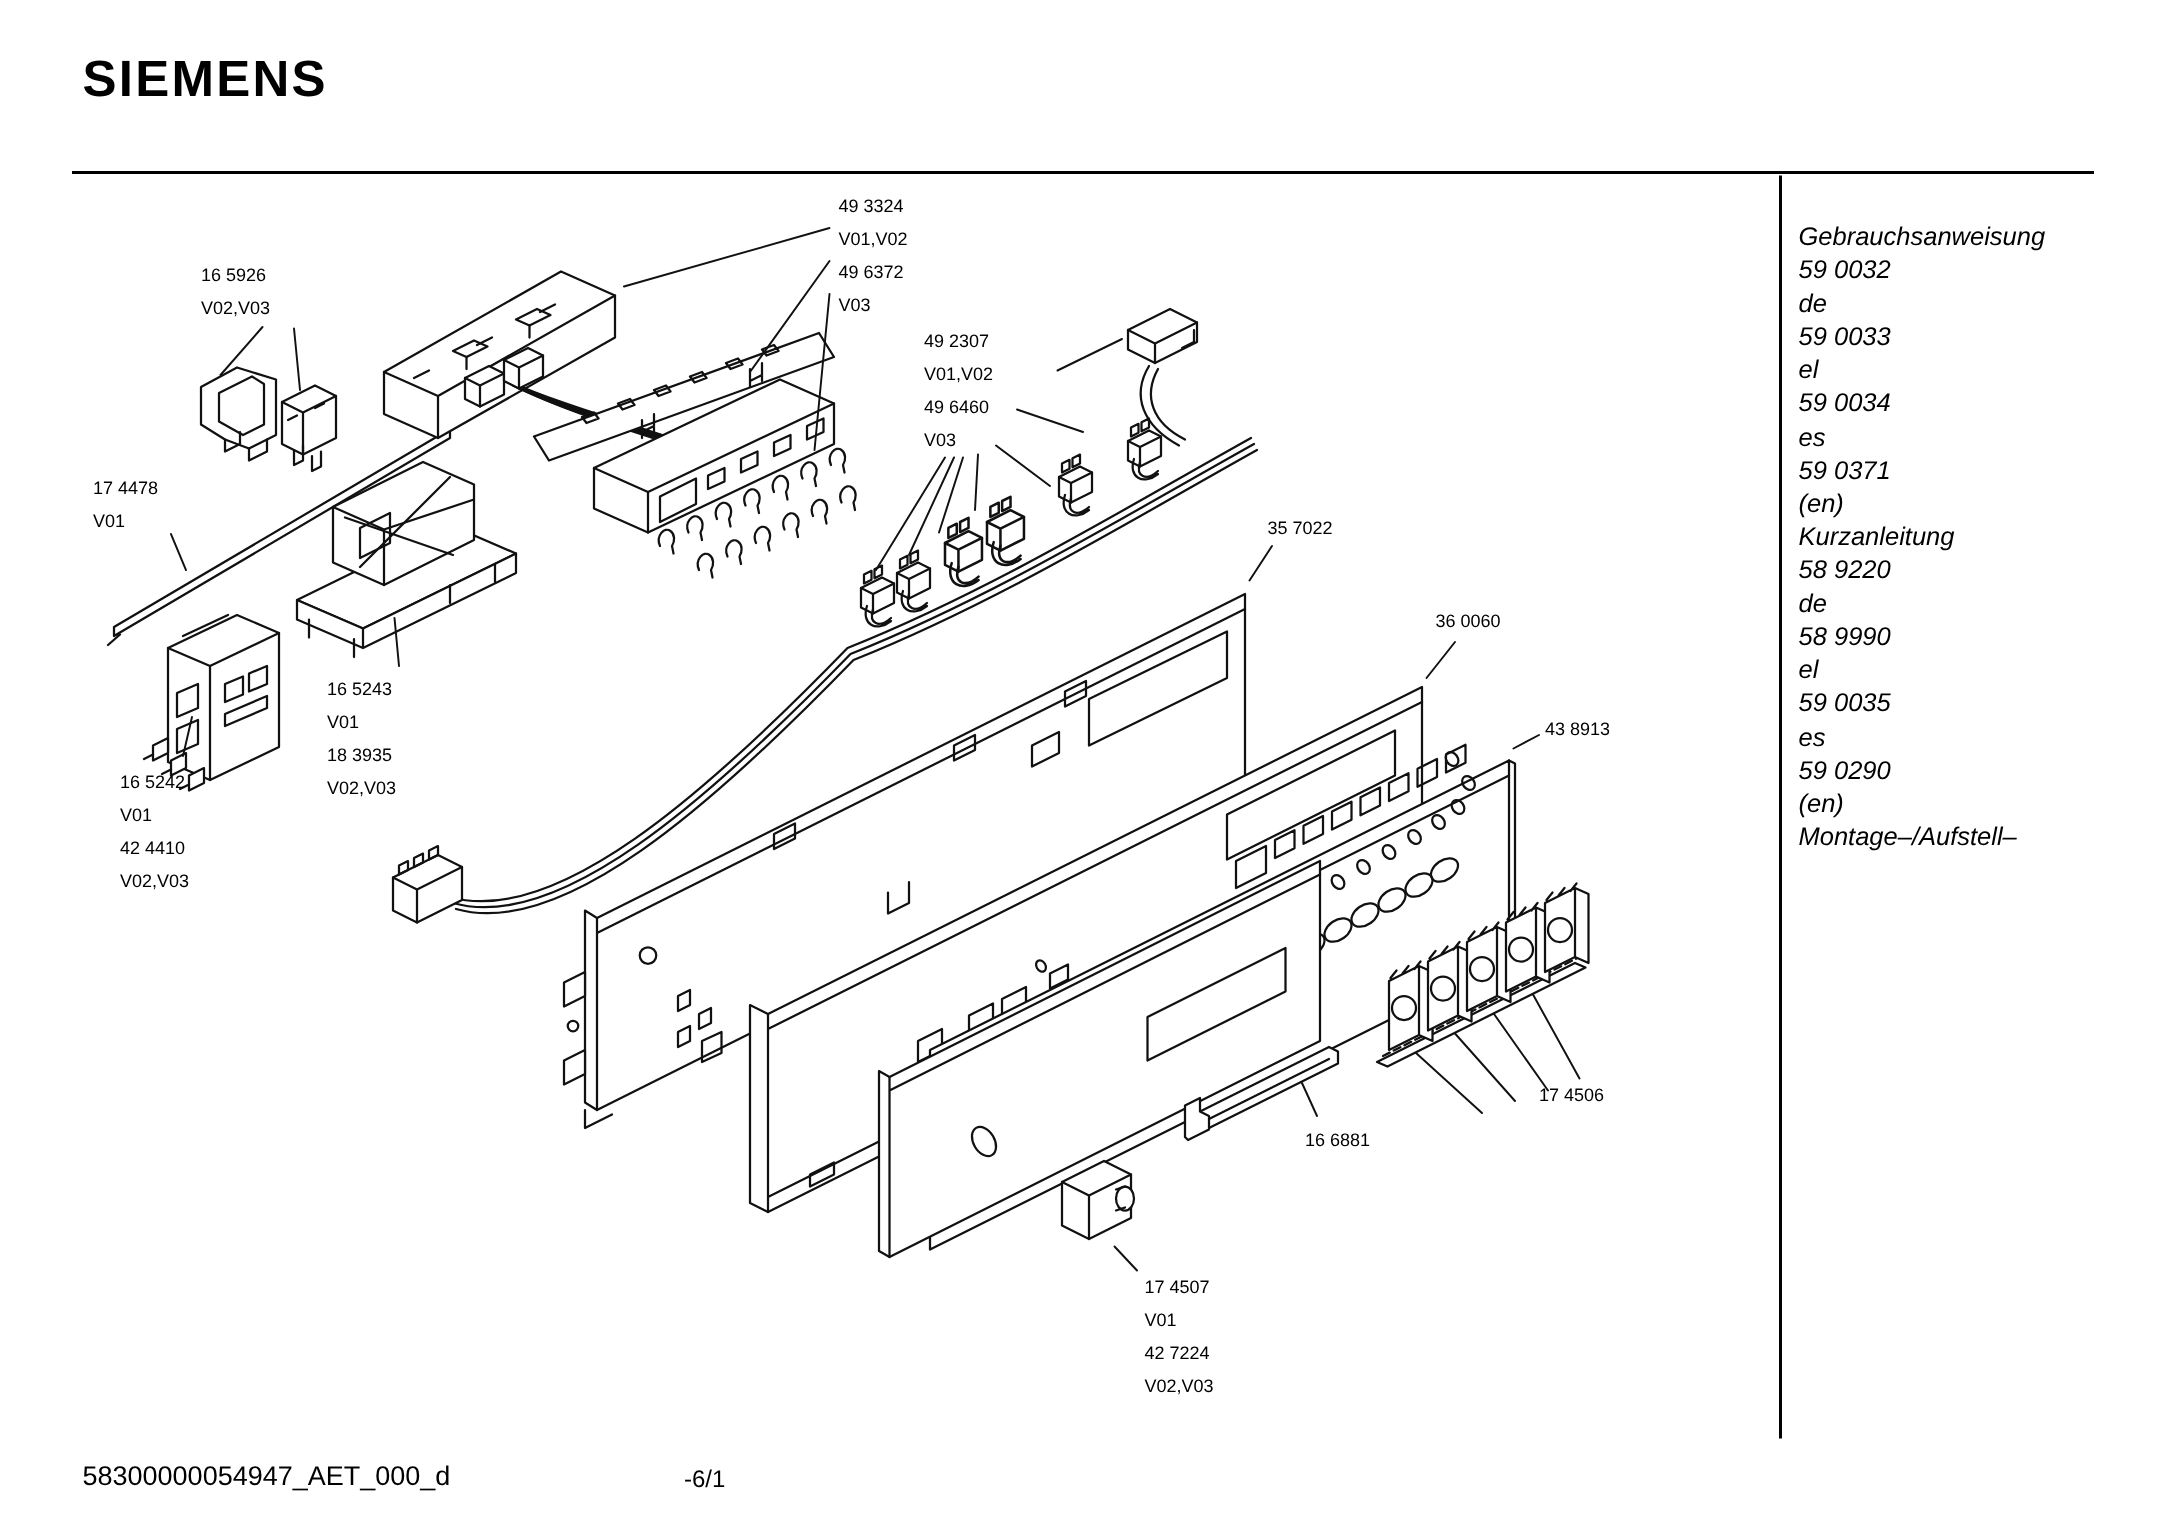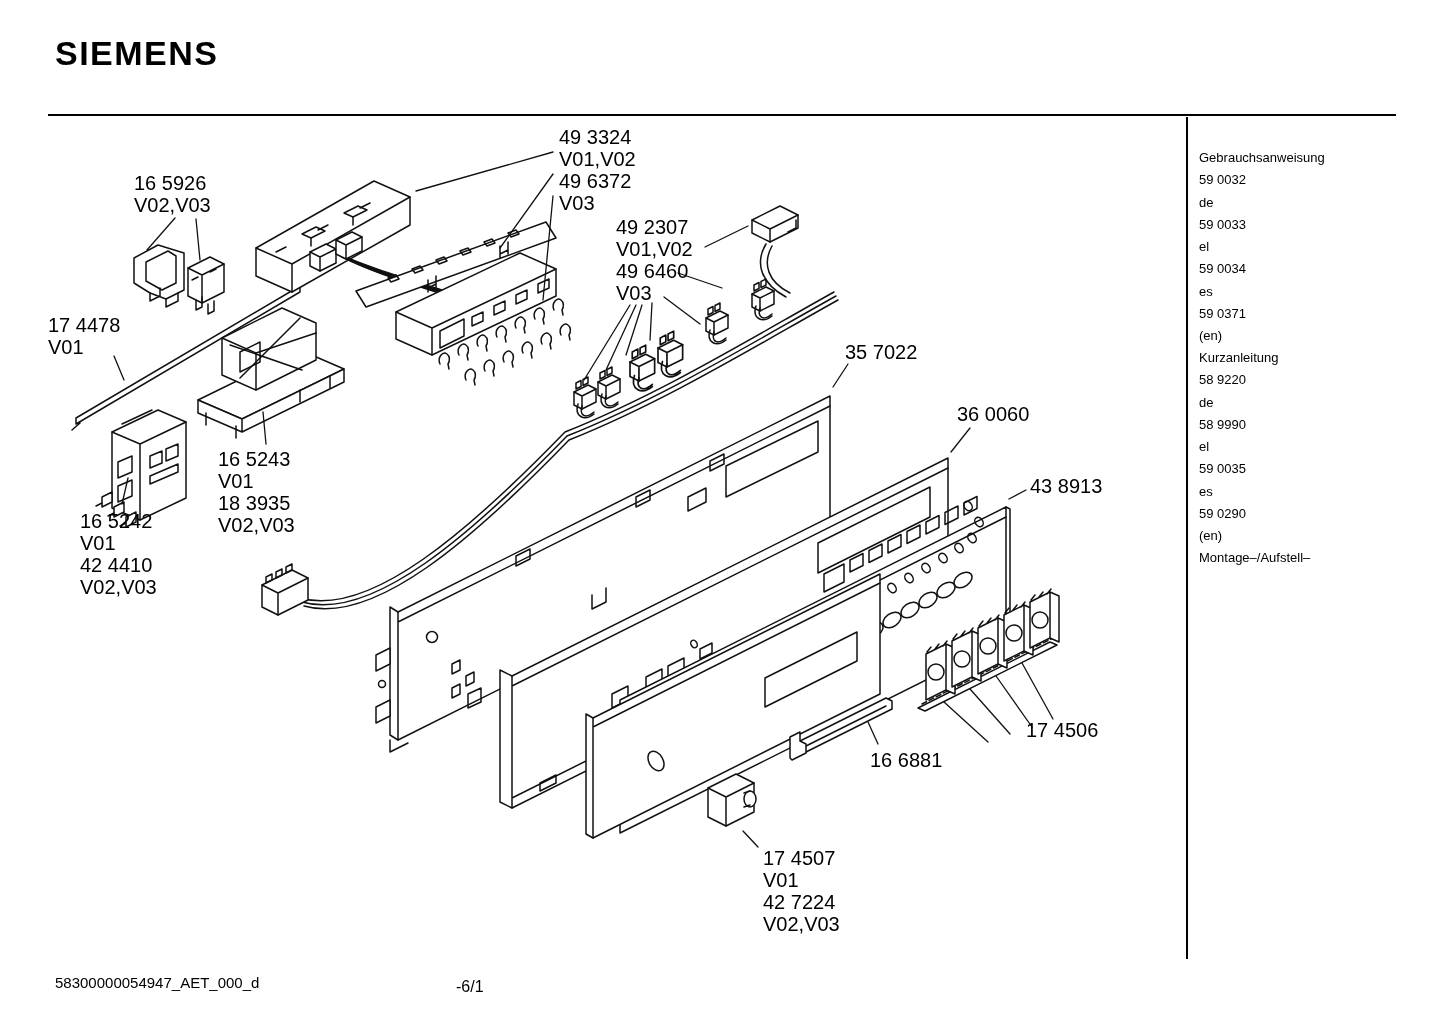--- a/index.html
+++ b/index.html
@@ -3,23 +3,23 @@
 <meta charset="utf-8">
 <style>
   html,body{margin:0;padding:0;background:#fff;}
   .page{position:relative;width:1442px;height:1019px;background:#fff;overflow:hidden;
         font-family:"Liberation Sans","DejaVu Sans",sans-serif;color:#000;}
   .brand{position:absolute;left:55px;top:34px;font-size:34px;font-weight:bold;letter-spacing:1.5px;}
   .models{position:absolute;left:305px;top:33px;font-size:17px;line-height:23px;white-space:nowrap;}
   .category-block{position:absolute;left:1146px;top:31px;font-size:17.5px;line-height:23px;white-space:nowrap;}
   .hrule{position:absolute;left:48px;top:114px;width:1348px;height:2px;background:#000;}
   .vrule{position:absolute;left:1186px;top:117px;width:2px;height:842px;background:#000;}
-  .sidebar-section{position:absolute;left:1199px;width:185px;font-size:13px;line-height:22.3px;white-space:nowrap;}
-  .part-label{position:absolute;font-size:20px;line-height:22px;white-space:nowrap;}
-  .footer-doc{position:absolute;left:55px;top:974px;font-size:15px;}
+  .sidebar-section{position:absolute;left:1199px;width:185px;font-size:17px;line-height:22.3px;white-space:nowrap;font-style:italic;}
+  .part-label{position:absolute;font-size:12px;line-height:22px;white-space:nowrap;}
+  .footer-doc{position:absolute;left:55px;top:974px;font-size:18px;}
   .footer-page{position:absolute;left:456px;top:978px;font-size:16px;text-align:center;}
   svg.art{position:absolute;left:0;top:0;}
 </style>
 </head>
 <body>
 
 <div class="page">
 
   <div class="brand">SIEMENS</div>
   <div class="hrule"></div>
@@ -255,21 +255,21 @@
         <path d="M868,722 L878,744"></path>
         <path d="M743,831 L758,847"></path>
       </g>
     </g>
   </svg>
 
   <div class="part-label" style="left:134px;top:172px">
       <div>16 5926</div>
       <div>V02,V03</div>
     </div>
-  <div class="part-label" style="left:48px;top:314px">
+  <div class="part-label" style="left:62px;top:314px">
       <div>17 4478</div>
       <div>V01</div>
     </div>
   <div class="part-label" style="left:559px;top:126px">
       <div>49 3324</div>
       <div>V01,V02</div>
       <div>49 6372</div>
       <div>V03</div>
     </div>
   <div class="part-label" style="left:616px;top:216px">

